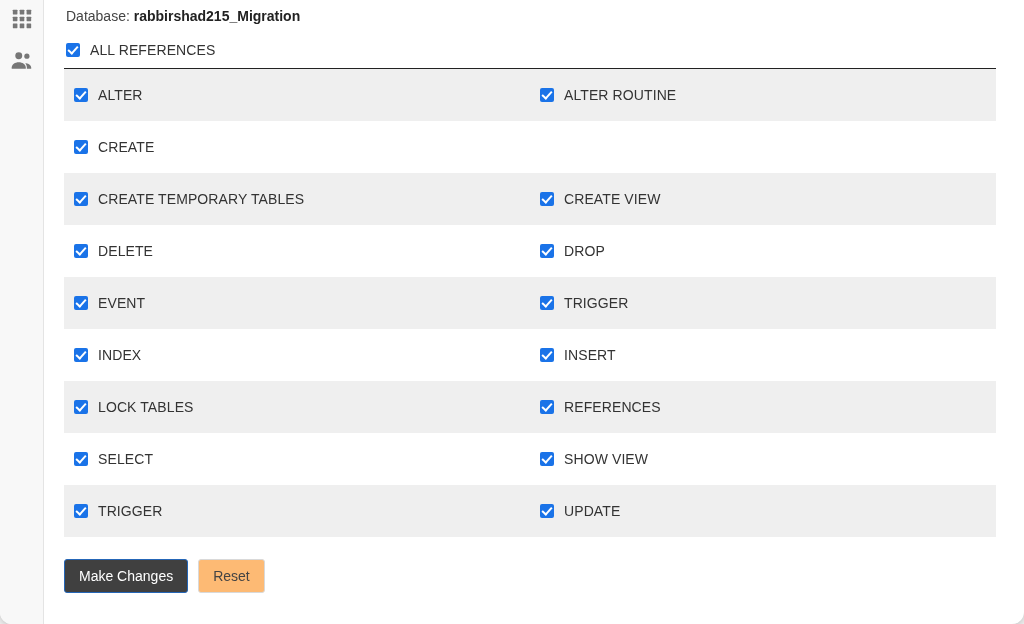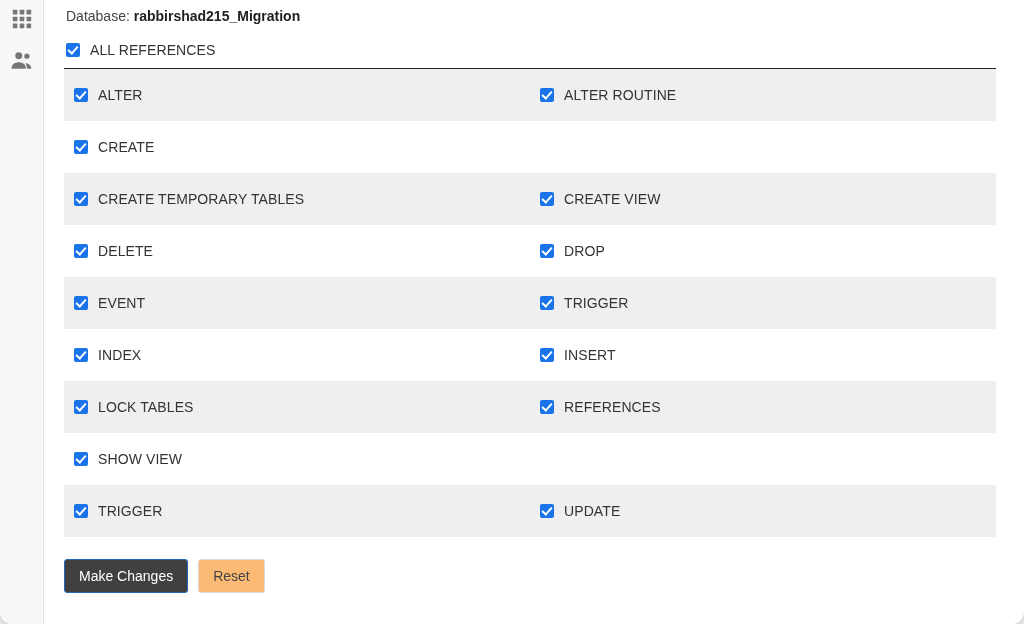--- a/index.html
+++ b/index.html
@@ -218,20 +218,24 @@
             <span class="priv-label">LOCK TABLES</span>
           </div>
           <div class="priv-cell">
             <input type="checkbox" class="chk" checked="" style="">
             <span class="priv-label">REFERENCES</span>
           </div>
         </div>
         <div class="priv-row">
           <div class="priv-cell">
             <input type="checkbox" class="chk" checked="" style="">
+            <span class="priv-label">SELECT</span>
+          </div>
+          <div class="priv-cell">
+            <input type="checkbox" class="chk" checked="" style="">
             <span class="priv-label">SHOW VIEW</span>
           </div>
         </div>
         <div class="priv-row">
           <div class="priv-cell">
             <input type="checkbox" class="chk" checked="" style="">
             <span class="priv-label">TRIGGER</span>
           </div>
           <div class="priv-cell">
             <input type="checkbox" class="chk" checked="" style="">

